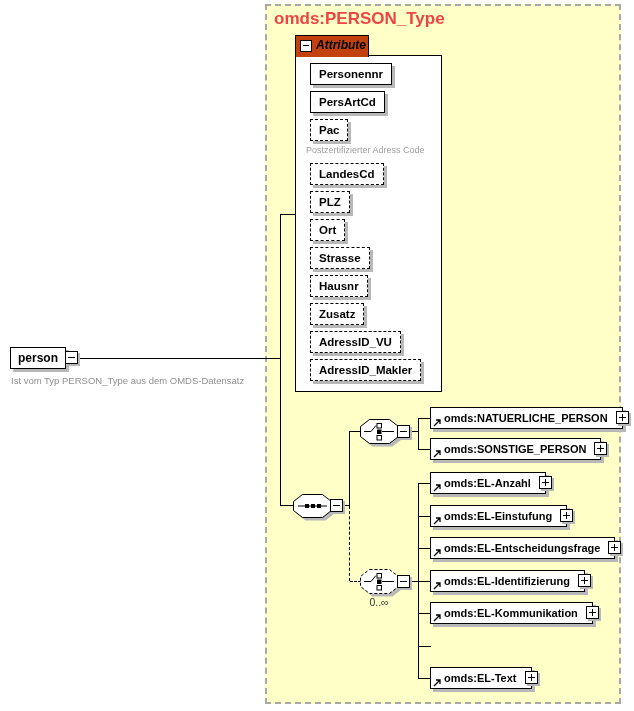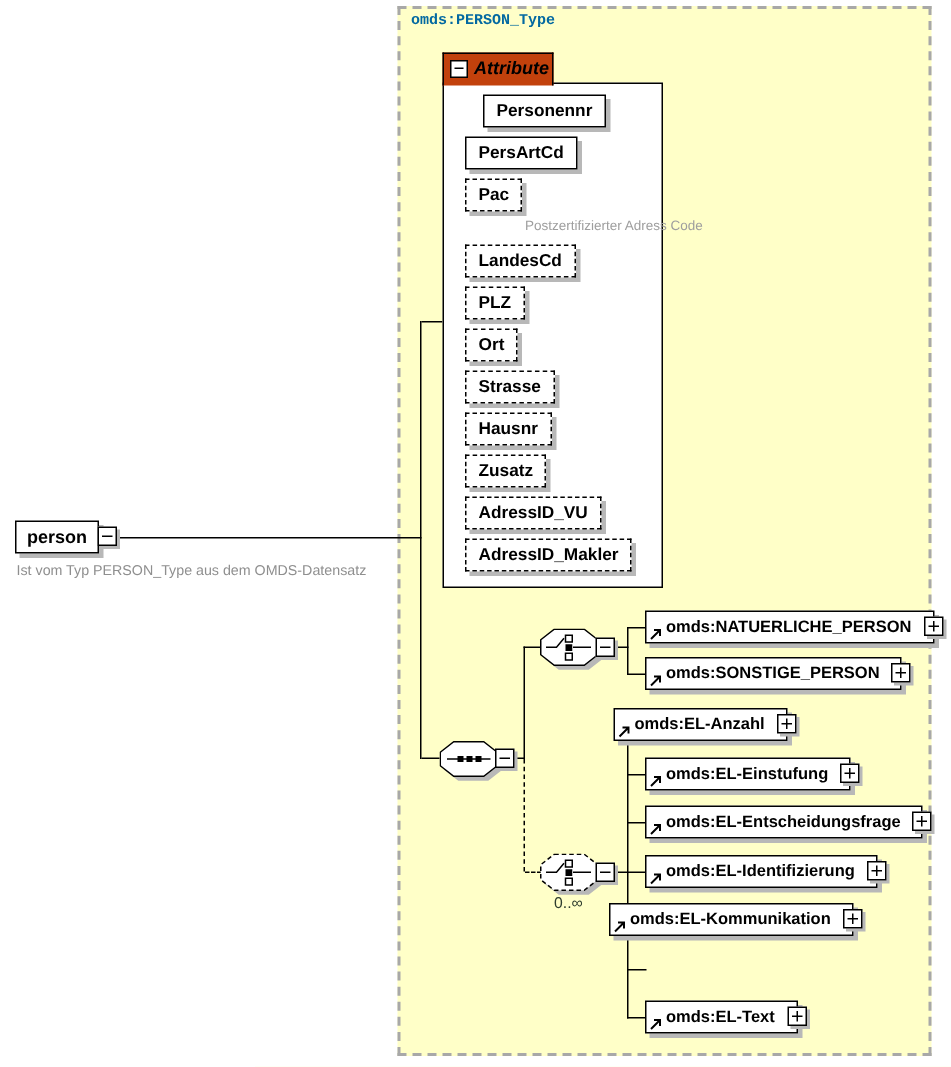--- a/index.html
+++ b/index.html
@@ -6,22 +6,22 @@
   .stage{
     position:relative;width:634px;height:711px;overflow:hidden;
     background:#fff;font-family:"Liberation Sans","DejaVu Sans",sans-serif;
   }
   
   .type-box{
     position:absolute;left:265px;top:4px;width:352px;height:696px;
     background:#FFFFC8;border:2px dashed #a8a8a8;
   }
   .type-title{
-    position:absolute;left:274px;top:9px;font-size:10px;font-weight:bold;
-    color:#0369a1;white-space:nowrap;font-family:Liberation Mono, monospace;
+    position:absolute;left:274px;top:9px;font-size:17px;font-weight:bold;
+    color:#ef4444;white-space:nowrap;
   }
   
   .attr-body{
     position:absolute;left:295px;top:55px;width:147px;height:337px;
     background:#fff;border:1px solid #000;box-sizing:border-box;z-index:1;
   }
   .attr-tab{
     position:absolute;left:295px;top:35px;width:74px;height:22px;
     background:#c2410c;border:1px solid #000;border-bottom:none;
     box-sizing:border-box;z-index:2;
@@ -59,21 +59,21 @@
   .attr-tab .pm-box::before{top:4px;}
   
   .ref-icon{position:absolute;left:2px;bottom:1px;width:9px;height:9px;}
   
   .hl{position:absolute;height:1px;background:#000;z-index:0;}
   .vl{position:absolute;width:1px;background:#000;z-index:0;}
   .hl.dash{background:none;border-top:1px dashed #000;}
   .vl.dash{background:none;border-left:1px dashed #000;}
   
   .gray-note{position:absolute;font-size:9.5px;color:#8f8f8f;white-space:nowrap;}
-  .small-note{position:absolute;font-size:9px;color:#9e9e9e;white-space:nowrap;z-index:3;margin-left:44px;}
+  .small-note{position:absolute;font-size:9px;color:#9e9e9e;white-space:nowrap;z-index:3;}
   .occur{position:absolute;font-size:10.5px;color:#2e3d2e;text-align:center;width:40px;}
   .oct{position:absolute;z-index:3;}
 </style>
 </head>
 <body>
 
 <div class="stage">
 
   <div class="type-box"></div>
   <div class="type-title">omds:PERSON_Type</div>
@@ -105,21 +105,21 @@
     <span class="pm-box"></span>
   </div>
   <div class="gray-note" style="left:11px;top:375px;">Ist vom Typ PERSON_Type aus dem OMDS-Datensatz</div>
 
   <div class="attr-body"></div>
   <div class="attr-tab">
     <span class="pm-box"></span>
     <span class="attr-tab-label">Attribute</span>
   </div>
 
-  <div class="node attr-node req" style="left:310px;top:63px;margin-left:12px;">
+  <div class="node attr-node req" style="left:310px;top:63px;">
       <span>Personennr</span>
     </div>
   <div class="node attr-node req" style="left:310px;top:91px;">
       <span>PersArtCd</span>
     </div>
   <div class="node attr-node opt" style="left:310px;top:119px;">
       <span>Pac</span>
     </div>
   <div class="small-note" style="left:306px;top:145px;">Postzertifizierter Adress Code</div>
   <div class="node attr-node opt" style="left:310px;top:163px;">
@@ -186,21 +186,21 @@
     <span class="pm-box plus"></span>
   </div>
   <div class="node el-node" style="left:430px;top:438px;">
     <svg class="ref-icon" viewBox="0 0 9 9">
         <path d="M1 8 L7 2 M3 2 L7 2 L7 6" stroke="#000" stroke-width="1.3" fill="none"></path>
       </svg>
     <span>omds:SONSTIGE_PERSON</span>
     <span class="pm-box plus"></span>
   </div>
 
-  <div class="node el-node" style="left:409px;top:472px;">
+  <div class="node el-node" style="left:430px;top:472px;">
     <svg class="ref-icon" viewBox="0 0 9 9">
         <path d="M1 8 L7 2 M3 2 L7 2 L7 6" stroke="#000" stroke-width="1.3" fill="none"></path>
       </svg>
     <span>omds:EL-Anzahl</span>
     <span class="pm-box plus"></span>
   </div>
   <div class="node el-node" style="left:430px;top:505px;justify-content:flex-end;">
     <svg class="ref-icon" viewBox="0 0 9 9">
         <path d="M1 8 L7 2 M3 2 L7 2 L7 6" stroke="#000" stroke-width="1.3" fill="none"></path>
       </svg>
@@ -214,21 +214,21 @@
     <span>omds:EL-Entscheidungsfrage</span>
     <span class="pm-box plus"></span>
   </div>
   <div class="node el-node" style="left:430px;top:570px;">
     <svg class="ref-icon" viewBox="0 0 9 9">
         <path d="M1 8 L7 2 M3 2 L7 2 L7 6" stroke="#000" stroke-width="1.3" fill="none"></path>
       </svg>
     <span>omds:EL-Identifizierung</span>
     <span class="pm-box plus"></span>
   </div>
-  <div class="node el-node" style="left:406px;top:602px;">
+  <div class="node el-node" style="left:430px;top:602px;">
     <svg class="ref-icon" viewBox="0 0 9 9">
         <path d="M1 8 L7 2 M3 2 L7 2 L7 6" stroke="#000" stroke-width="1.3" fill="none"></path>
       </svg>
     <span>omds:EL-Kommunikation</span>
     <span class="pm-box plus"></span>
   </div>
   <div class="node el-node" style="left:430px;top:667px;">
     <svg class="ref-icon" viewBox="0 0 9 9">
         <path d="M1 8 L7 2 M3 2 L7 2 L7 6" stroke="#000" stroke-width="1.3" fill="none"></path>
       </svg>

